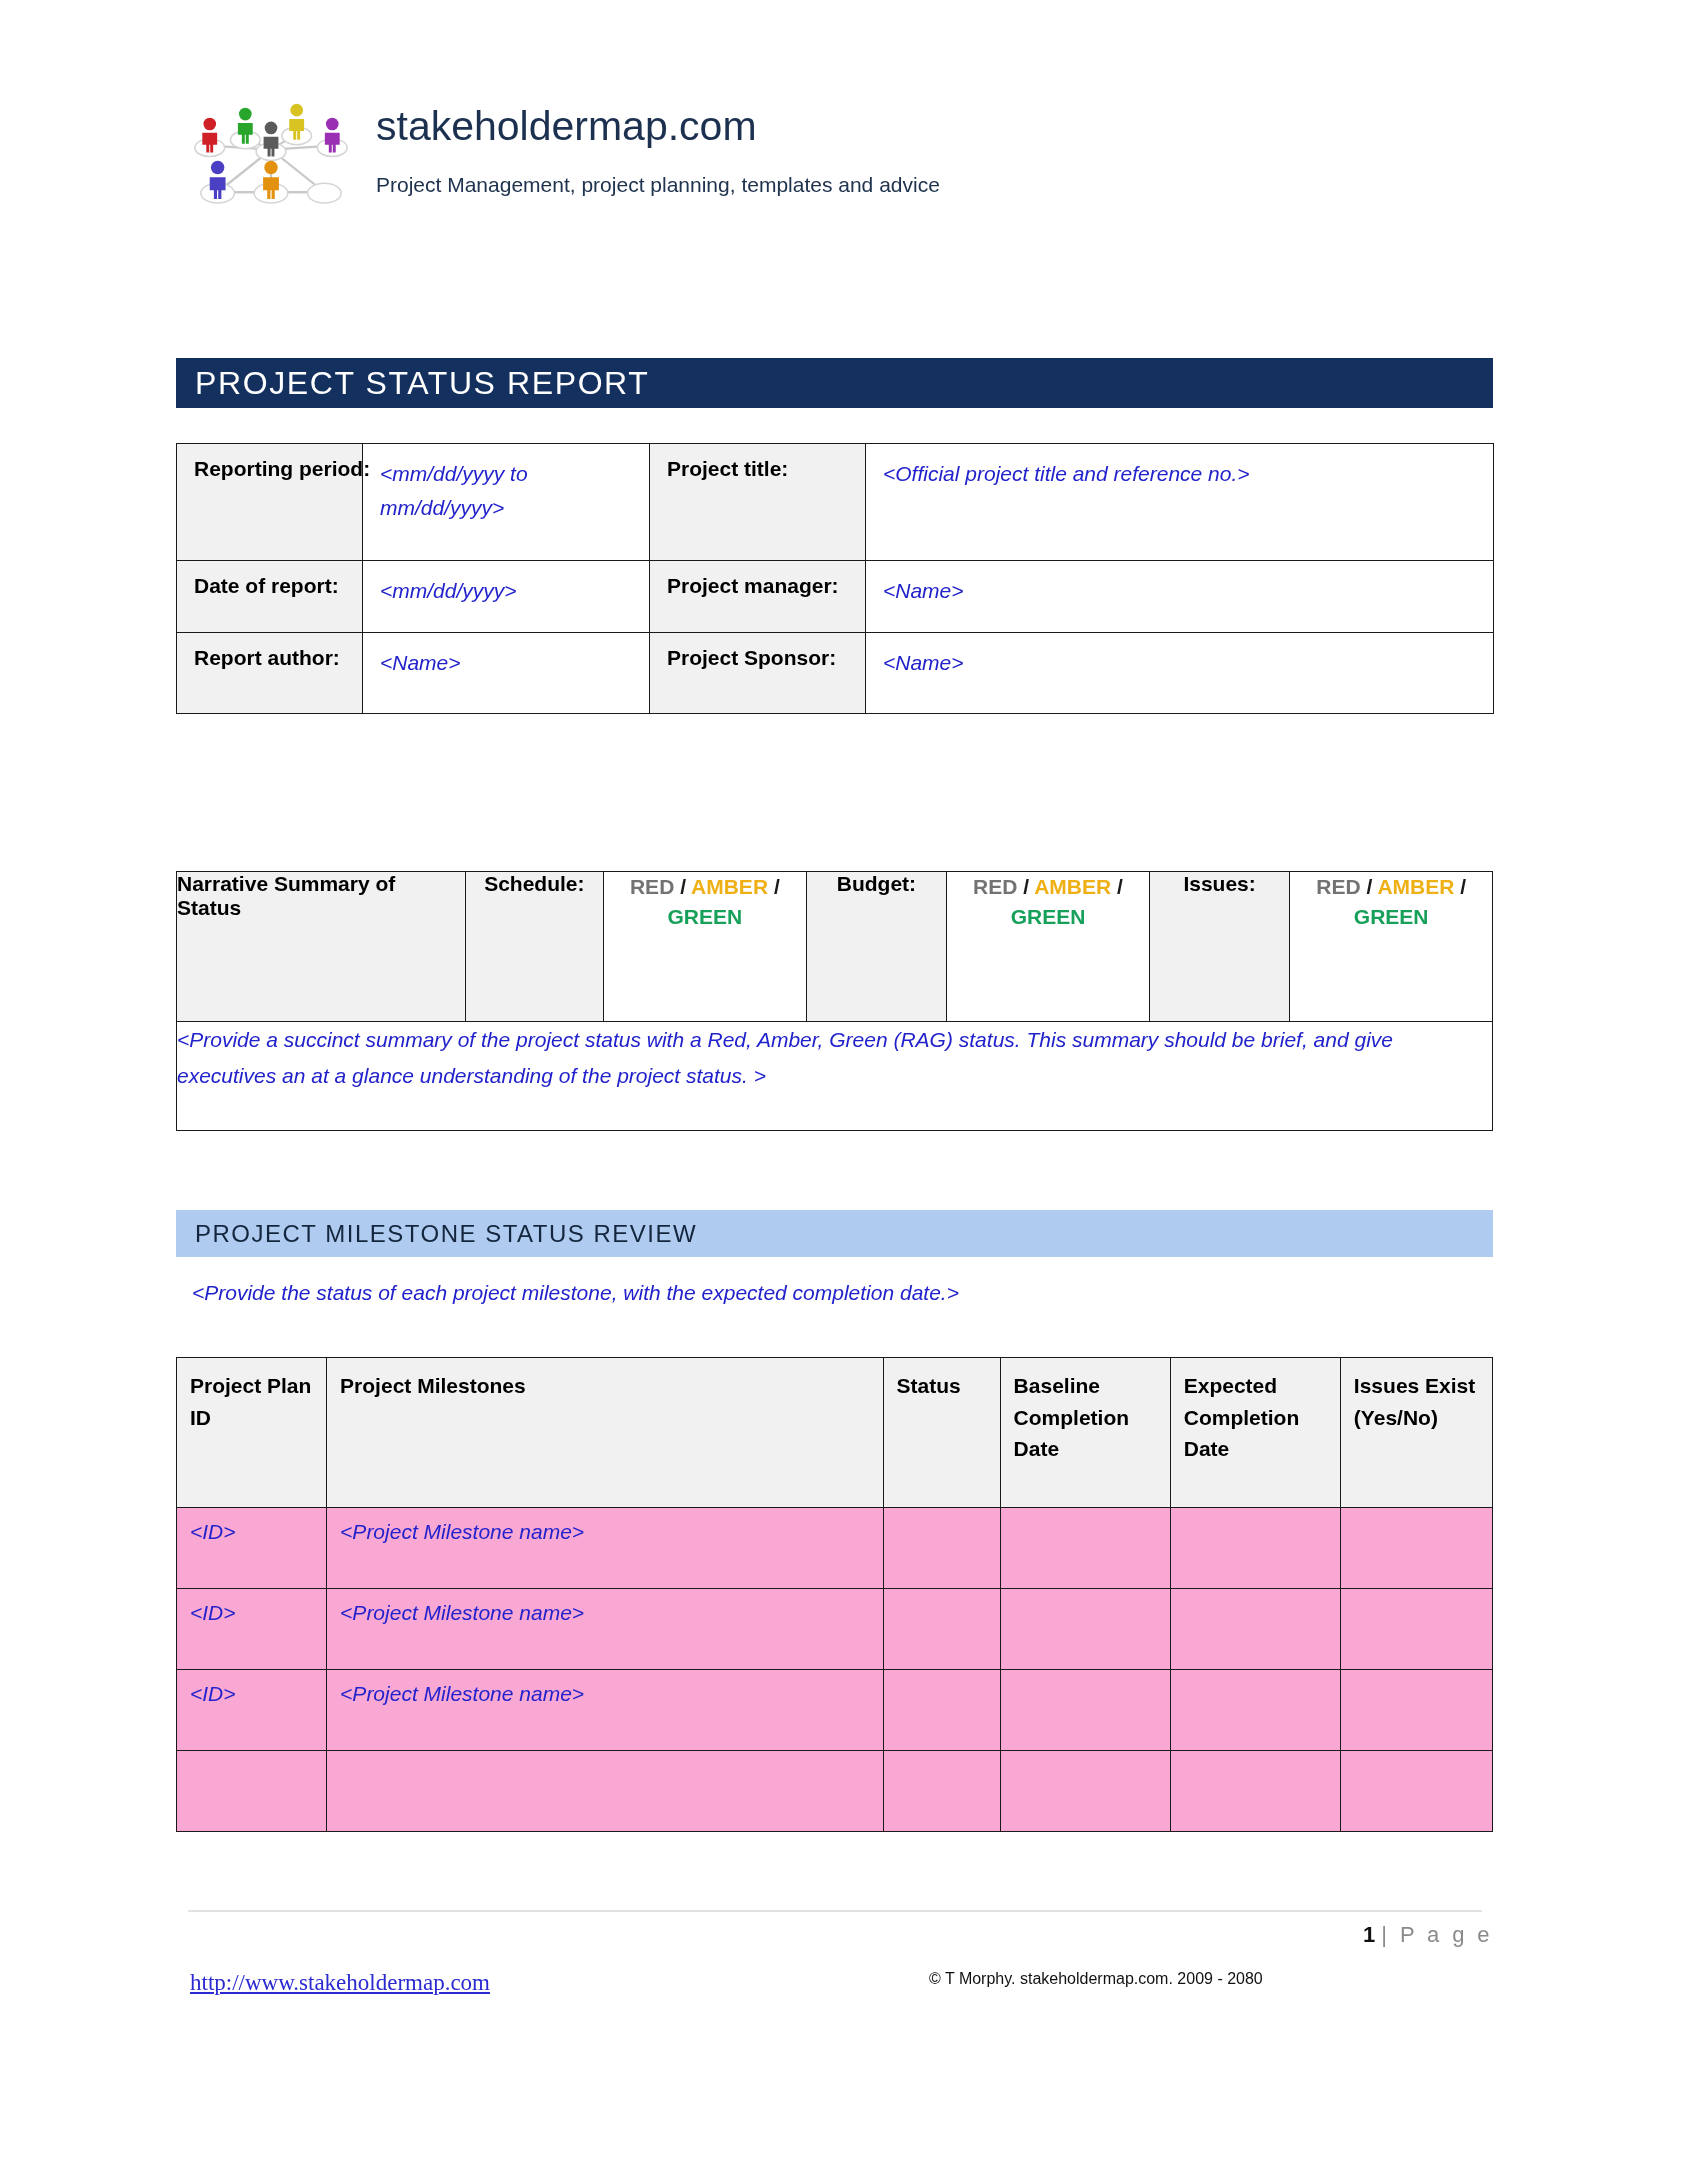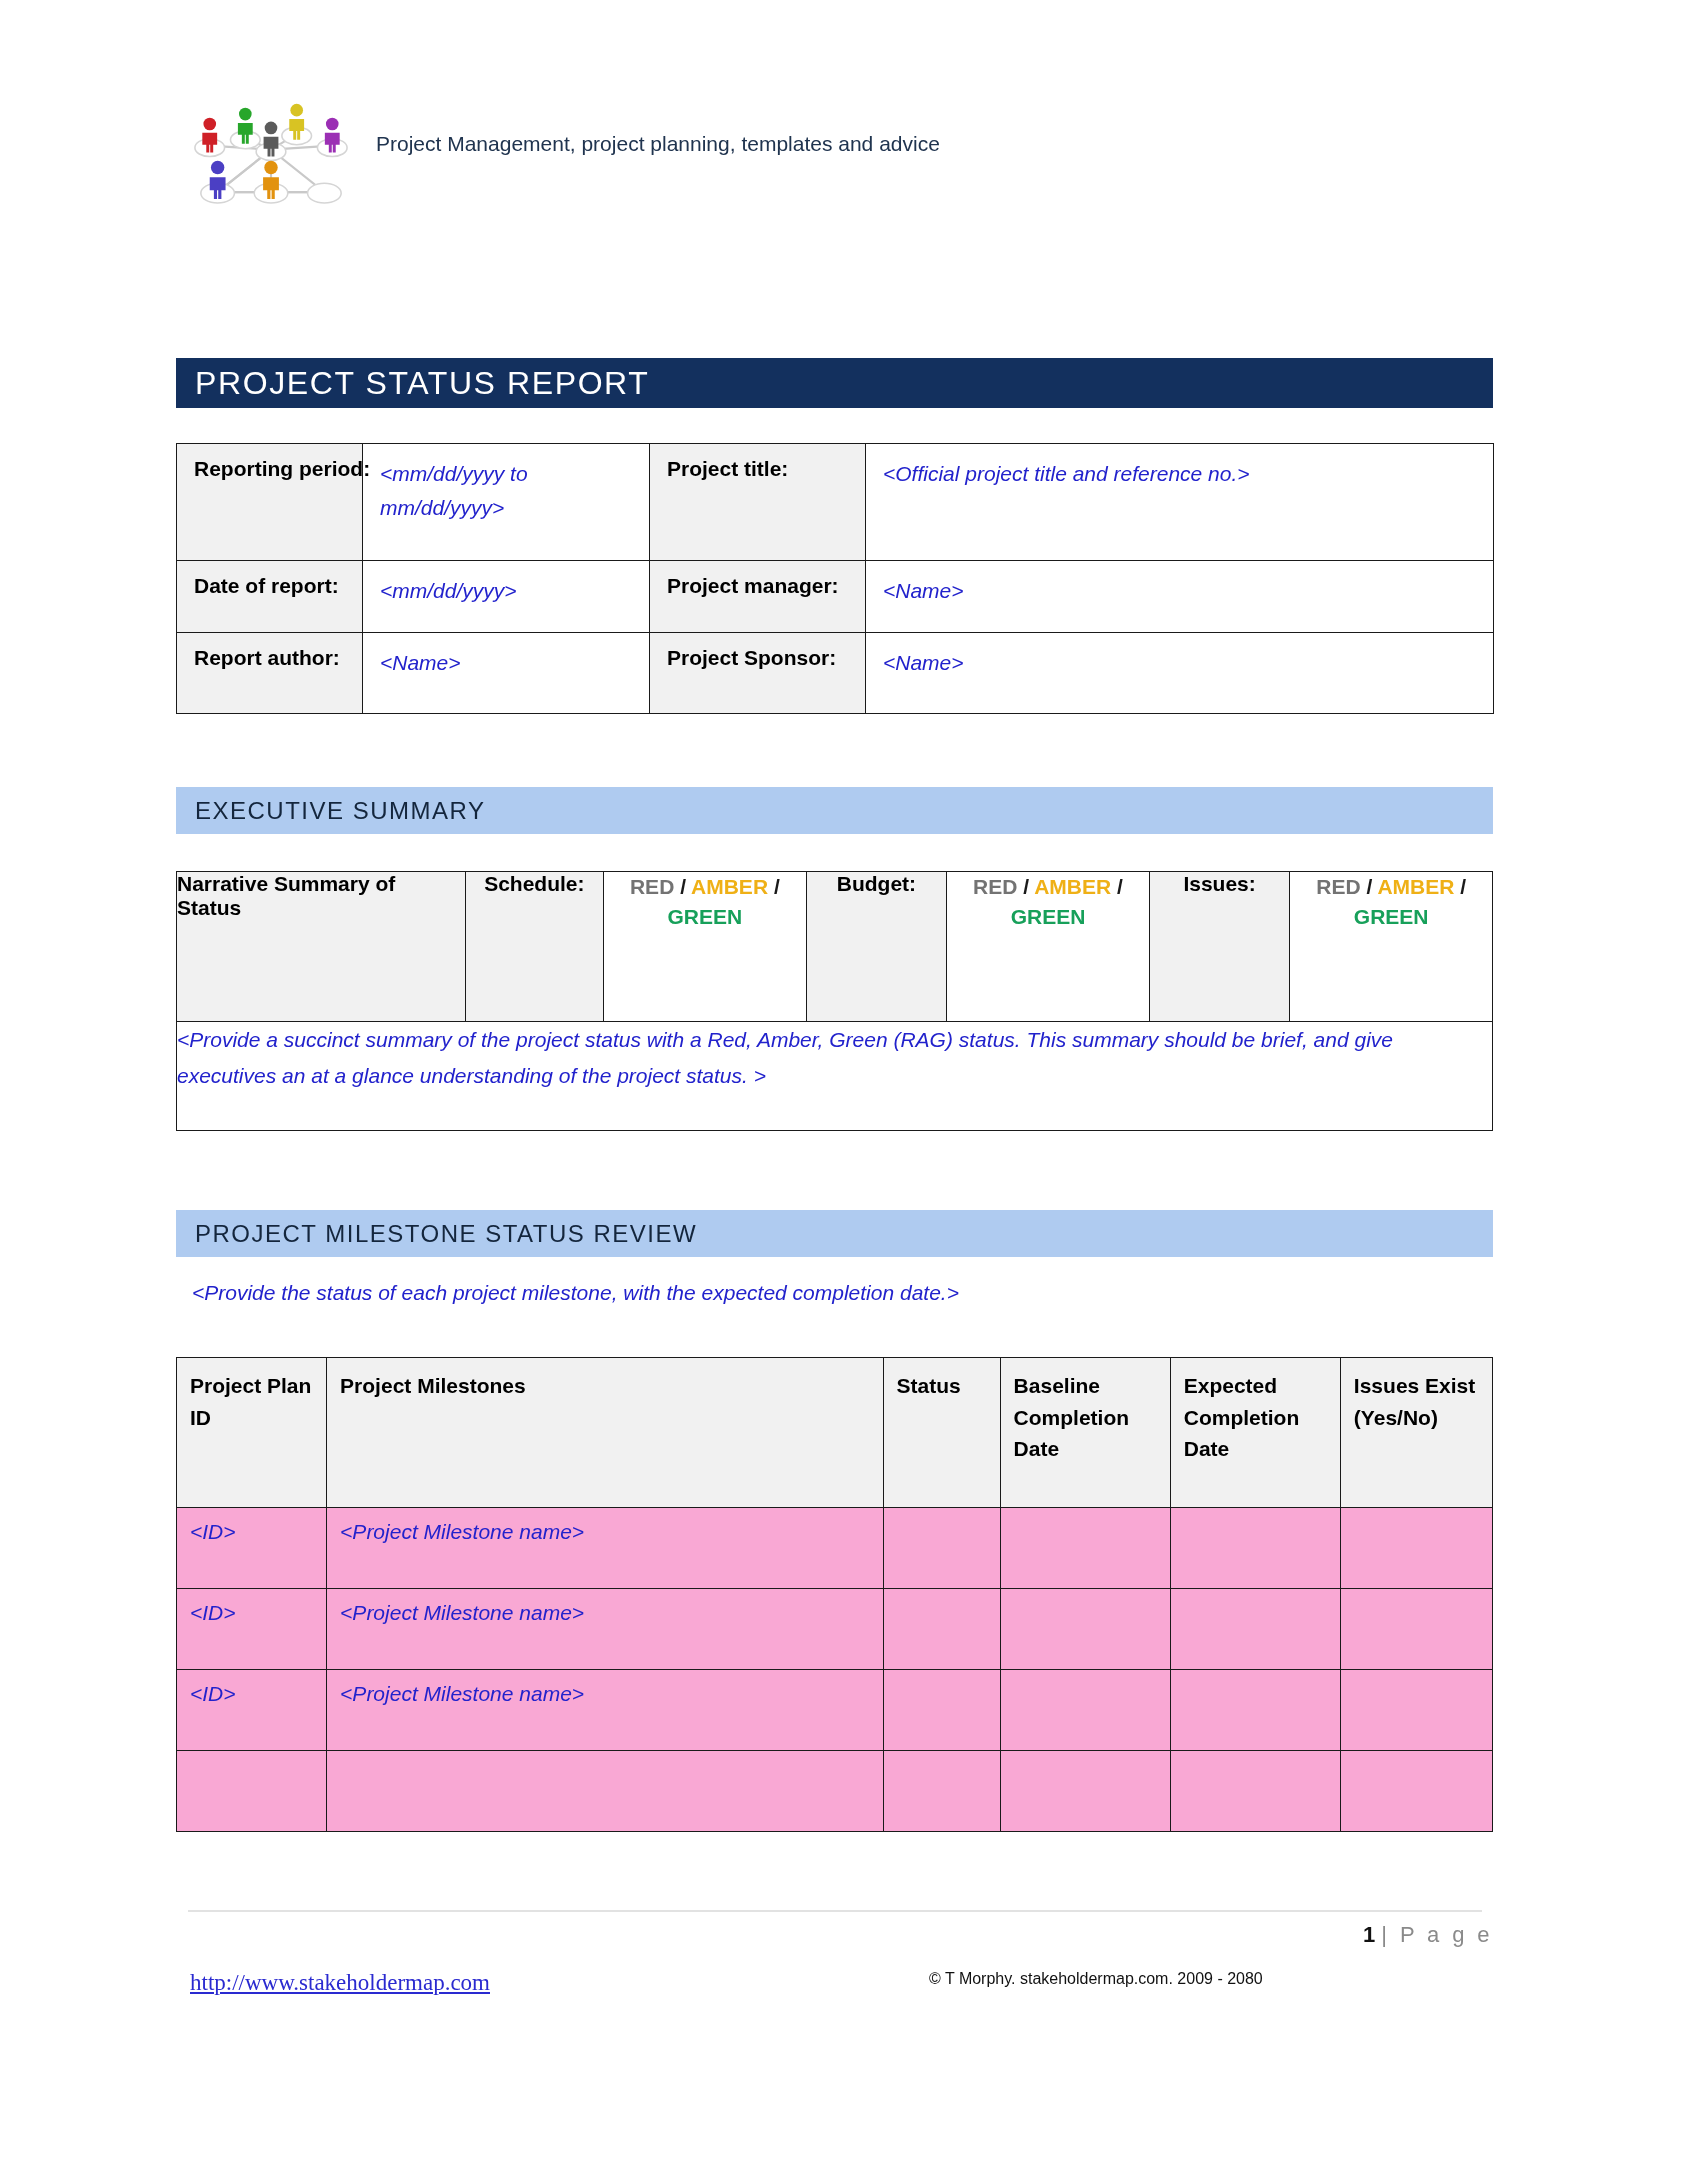--- a/index.html
+++ b/index.html
@@ -306,20 +306,21 @@
           </g>
 
           <g fill="#e2920f">
             <circle cx="84" cy="70" r="6.8"></circle>
             <path d="M76 80 h16 v13 l-4.2 0 v9 h-3.2 v-9 h-1.2 v9 h-3.2 v-9 h-4.2 z"></path>
           </g>
         </g>
       </svg>
     </div>
     <div class="brand-block">
+      <div class="brand-title">stakeholdermap.com</div>
       <div class="brand-sub">Project Management, project planning, templates and advice</div>
     </div>
   </div>
 
   <div class="band-navy">
     <span class="band-text">PROJECT STATUS REPORT</span>
   </div>
 
   <table class="doc" id="info-table">
     <colgroup>
@@ -343,23 +344,20 @@
       </tr>
       <tr>
         <td class="lbl">Report author:</td>
         <td class="val" style="height:81px">&lt;Name&gt;</td>
         <td class="lbl">Project Sponsor:</td>
         <td class="val">&lt;Name&gt;</td>
       </tr>
     </tbody>
   </table>
 
-  <div class="band-blue" style="top:787px">
-    <span class="band-text">EXECUTIVE SUMMARY</span>
-  </div>
 
   <table class="doc" id="rag-table">
     <colgroup>
       <col style="width:265px">
         <col style="width:127px">
         <col style="width:186px">
       <col style="width:129px">
         <col style="width:186px">
       <col style="width:129px">
         <col style="width:186px">

